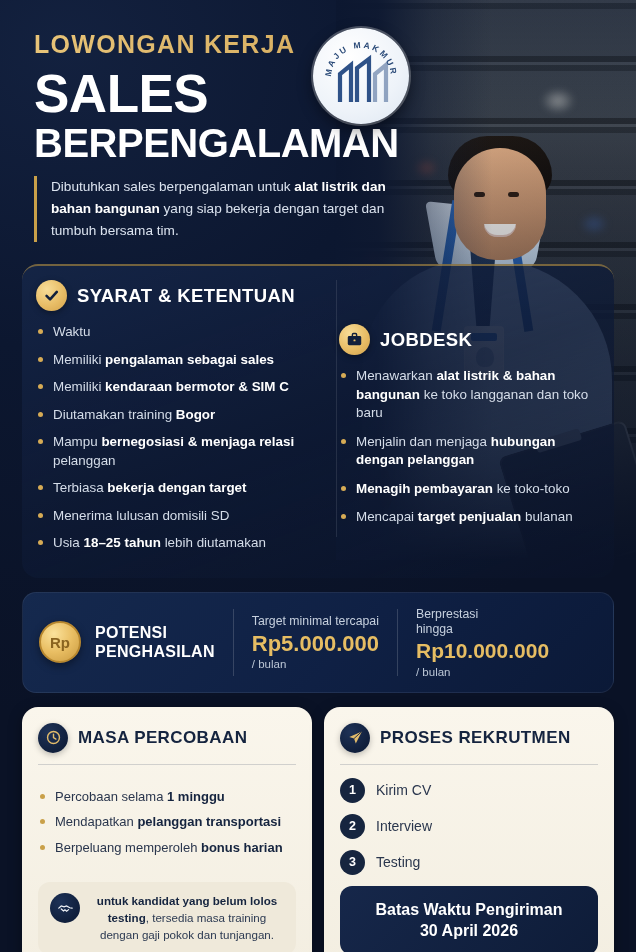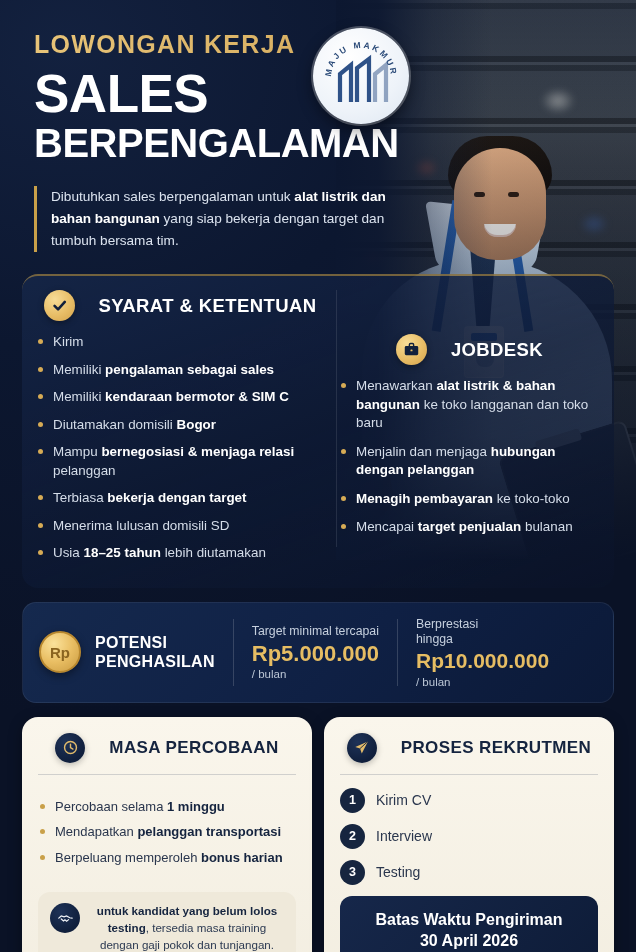--- a/index.html
+++ b/index.html
@@ -140,21 +140,21 @@
   }
   .title-1{
     font-size:53px; font-weight:bold; color:#ffffff; line-height:1.0;
     letter-spacing:-0.5px; margin-top:8px;
   }
   .title-2{
     font-size:40px; font-weight:bold; color:#ffffff; line-height:1.05;
     letter-spacing:-0.5px; margin-top:2px;
   }
   .lede{
-    margin-top:22px; padding-left:14px; max-width:352px;
+    margin-top:12px; padding-left:14px; max-width:352px;
     border-left:3px solid #c9a049;
     color:#dbe3ef; font-size:13.6px; line-height:1.62;
   }
   .lede b{ color:#ffffff; }
 
   
   .logo{
     position:absolute; left:313px; top:28px; width:96px; height:96px;
     border-radius:50%;
     background:radial-gradient(circle at 38% 30%, #ffffff 0%, #eef3f9 60%, #dde6f1 100%);
@@ -170,21 +170,21 @@
     border-radius:16px;
     border-top:2px solid rgba(201,160,73,.55);
     background:linear-gradient(160deg, rgba(22,38,72,.88) 0%, rgba(14,26,53,.80) 50%, rgba(11,20,42,.55) 100%);
     padding:14px 14px 16px 14px;
     display:flex; align-items:flex-start;
     min-height:272px;
   }
   .col-left{ width:300px; padding-right:12px; }
   .col-right{ flex:1; padding-left:2px; border-left:1px solid rgba(255,255,255,.10); padding-top:44px; }
 
-  .sec-head{ display:flex; align-items:center; gap:24px;justify-content:center; }
+  .sec-head{ display:flex; align-items:center; gap:10px; }
   .chip-gold{
     width:31px; height:31px; border-radius:50%;
     background:radial-gradient(circle at 35% 30%, #f7dc97, #e8bd66 55%, #d3a24b 100%);
     display:flex; align-items:center; justify-content:center; flex:0 0 auto;
     box-shadow:0 2px 6px rgba(0,0,0,.35);
   }
   .sec-title{
     color:#ffffff; font-size:18.5px; font-weight:bold; letter-spacing:.4px;
   }
   ul.bullets{ list-style:none; margin-top:12px; }
@@ -342,24 +342,24 @@
     <div class="col-left">
       <div class="sec-head">
         <span class="chip-gold">
           <svg width="17" height="17" viewBox="0 0 24 24" aria-hidden="true">
             <path d="M5 12.5 L10 17.5 L19.5 7" fill="none" stroke="#12203c" stroke-width="3.6" stroke-linecap="round" stroke-linejoin="round"></path>
           </svg>
         </span>
         <span class="sec-title">SYARAT &amp; KETENTUAN</span>
       </div>
       <ul class="bullets">
-        <li><span>Kirim</span></li>
+        <li><span>Waktu</span></li>
         <li><span>Memiliki </span><b>pengalaman sebagai sales</b></li>
         <li><span>Memiliki </span><b>kendaraan bermotor &amp; SIM C</b></li>
-        <li><span>Diutamakan domisili </span><b>Bogor</b></li>
+        <li><span>Diutamakan training </span><b>Bogor</b></li>
         <li><span>Mampu </span><b>bernegosiasi &amp; menjaga relasi</b><span> pelanggan</span></li>
         <li><span>Terbiasa </span><b>bekerja dengan target</b></li>
         <li><span>Menerima lulusan domisili SD</span></li>
         <li><span>Usia </span><b>18–25 tahun</b><span> lebih diutamakan</span></li>
       </ul>
     </div>
 
     <div class="col-right">
       <div class="sec-head">
         <span class="chip-gold">

